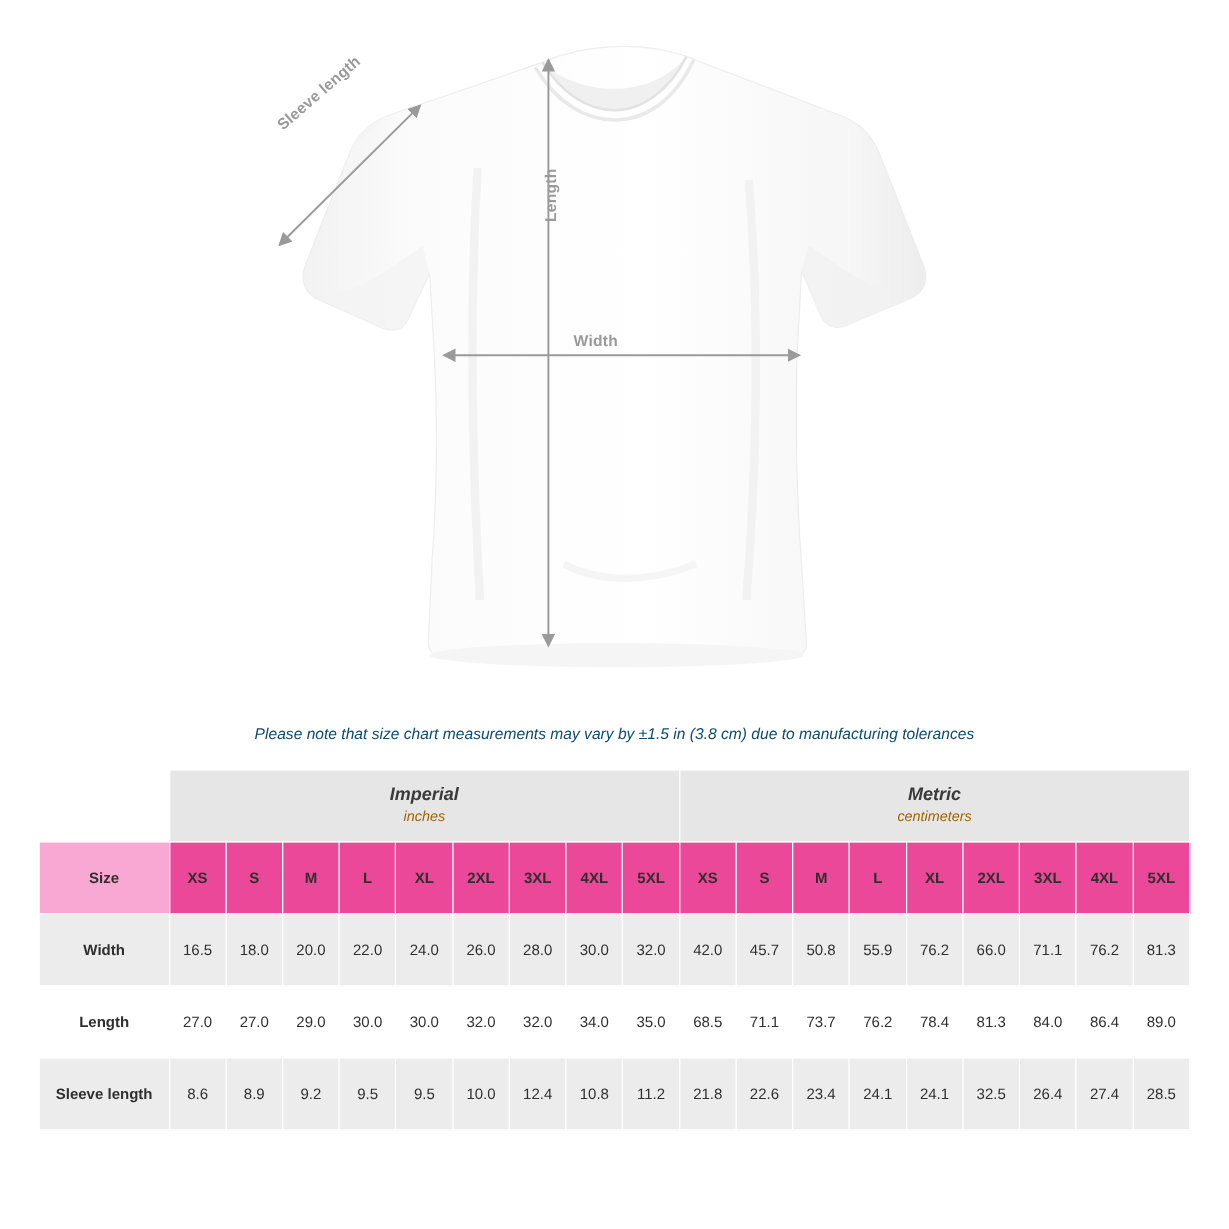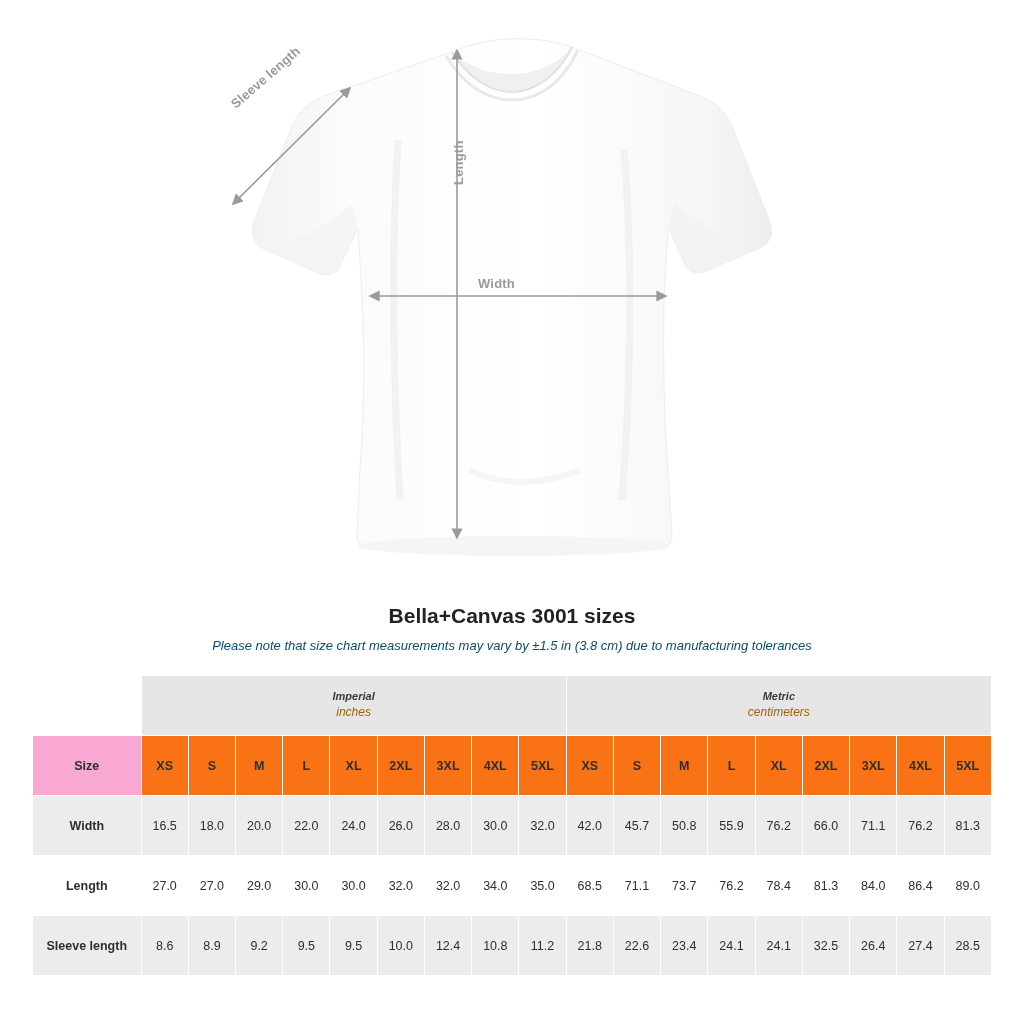--- a/index.html
+++ b/index.html
@@ -92,40 +92,40 @@
     color: #2f2f2f;
     padding: 0;
     height: 59px;
     vertical-align: middle;
   }
   .unit-head {
     background: #e6e6e6;
     height: 86px;
   }
   .unit-head .unit-name {
-    font-size: 11px;
+    font-size: 15px;
     font-style: italic;
     font-weight: bold;
     color: #3a3a3a;
     display: block;
     line-height: 1.25;
   }
   .unit-head .unit-sub {
     font-size: 12px;
     font-style: italic;
     color: #a16207;
     display: block;
     line-height: 1.4;
   }
   .corner-cell {
     background: #ffffff;
     border: none !important;
   }
   .hdr-row td {
-    background: #f97316;
+    background: #ec4899;
     font-weight: bold;
     font-size: 13px;
     color: #2f2f2f;
     height: 58px;
   }
   .hdr-row td.rowlabel-head {
     background: #f9a8d4;
   }
   .row-shaded td {
     background: #ececec;
@@ -228,21 +228,20 @@
       <line x1="370" y1="296" x2="666" y2="296" marker-start="url(#arrowE)" marker-end="url(#arrowS)"></line>
     </g>
   </svg>
 
   <div class="anno-label anno-sleeve">Sleeve length</div>
   <div class="anno-label anno-length">Length</div>
   <div class="anno-label anno-width">Width</div>
 </div>
 
 <div class="title-block">
-  <h1 class="chart-title">Bella+Canvas 3001 sizes</h1>
   <p class="chart-note">Please note that size chart measurements may vary by ±1.5 in (3.8 cm) due to manufacturing tolerances</p>
 </div>
 
 <div class="table-wrap">
   <table class="size-chart">
     <colgroup>
       <col class="col-label">
       <col class="col-val">
         <col class="col-val">
         <col class="col-val">

